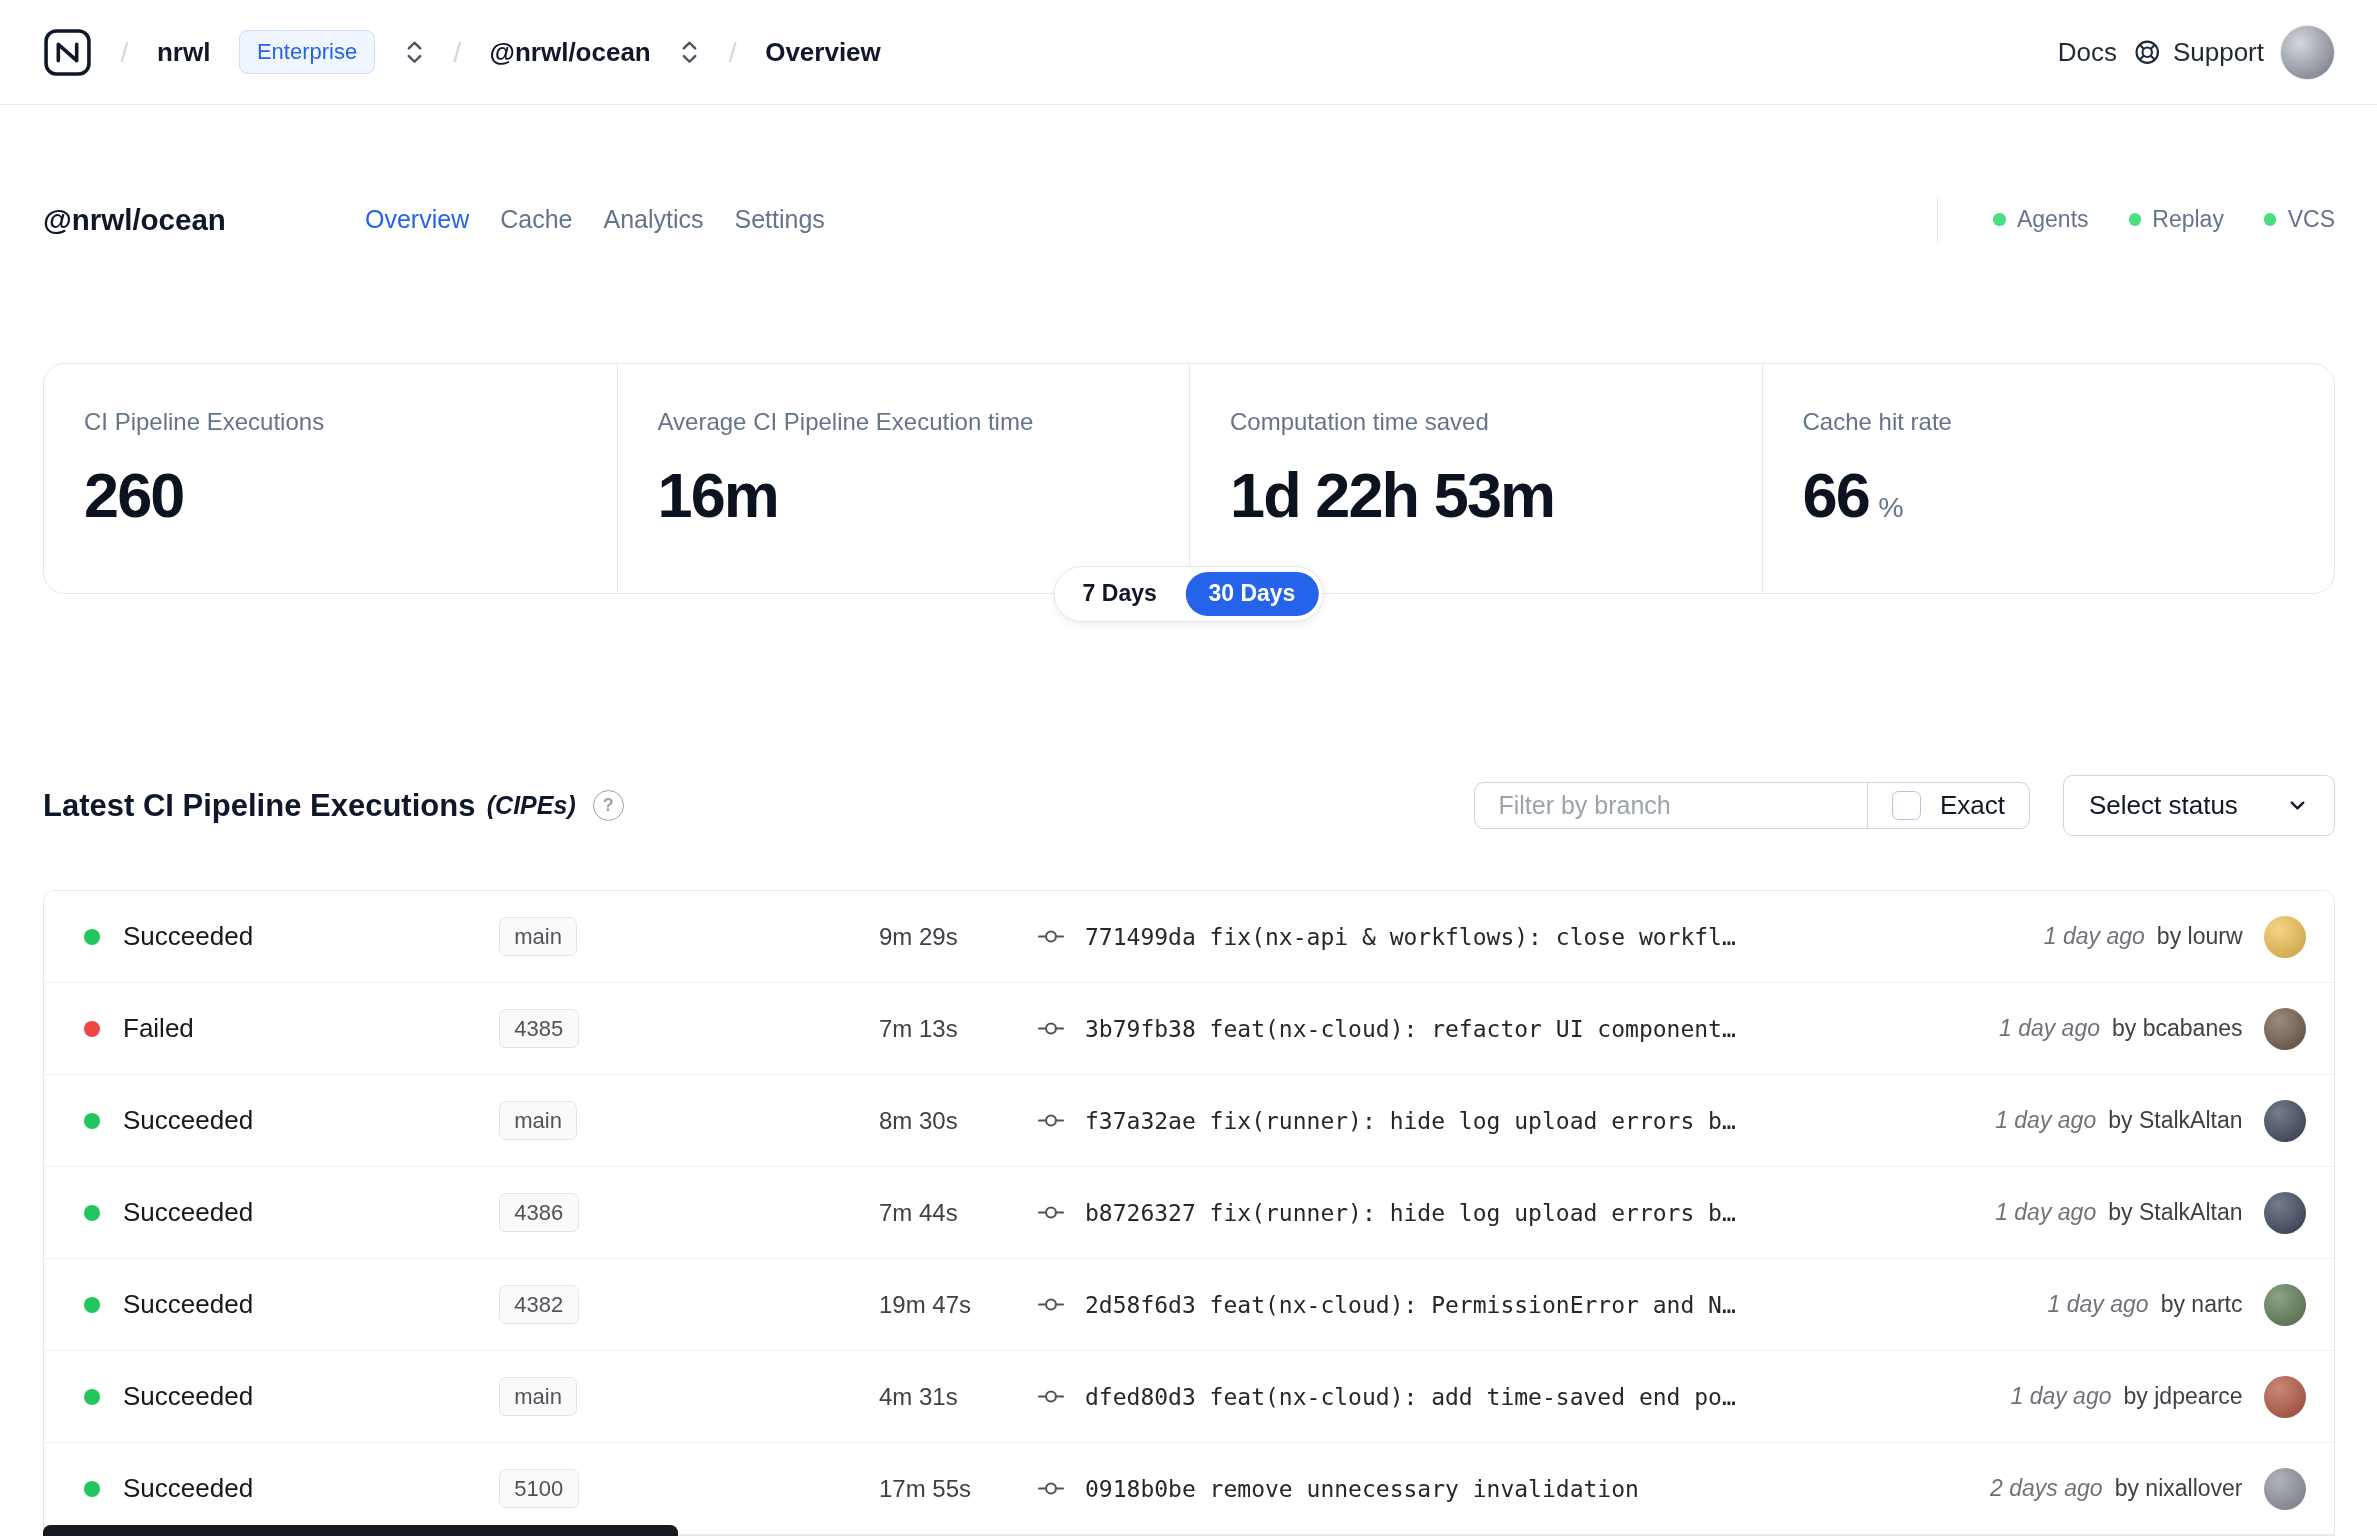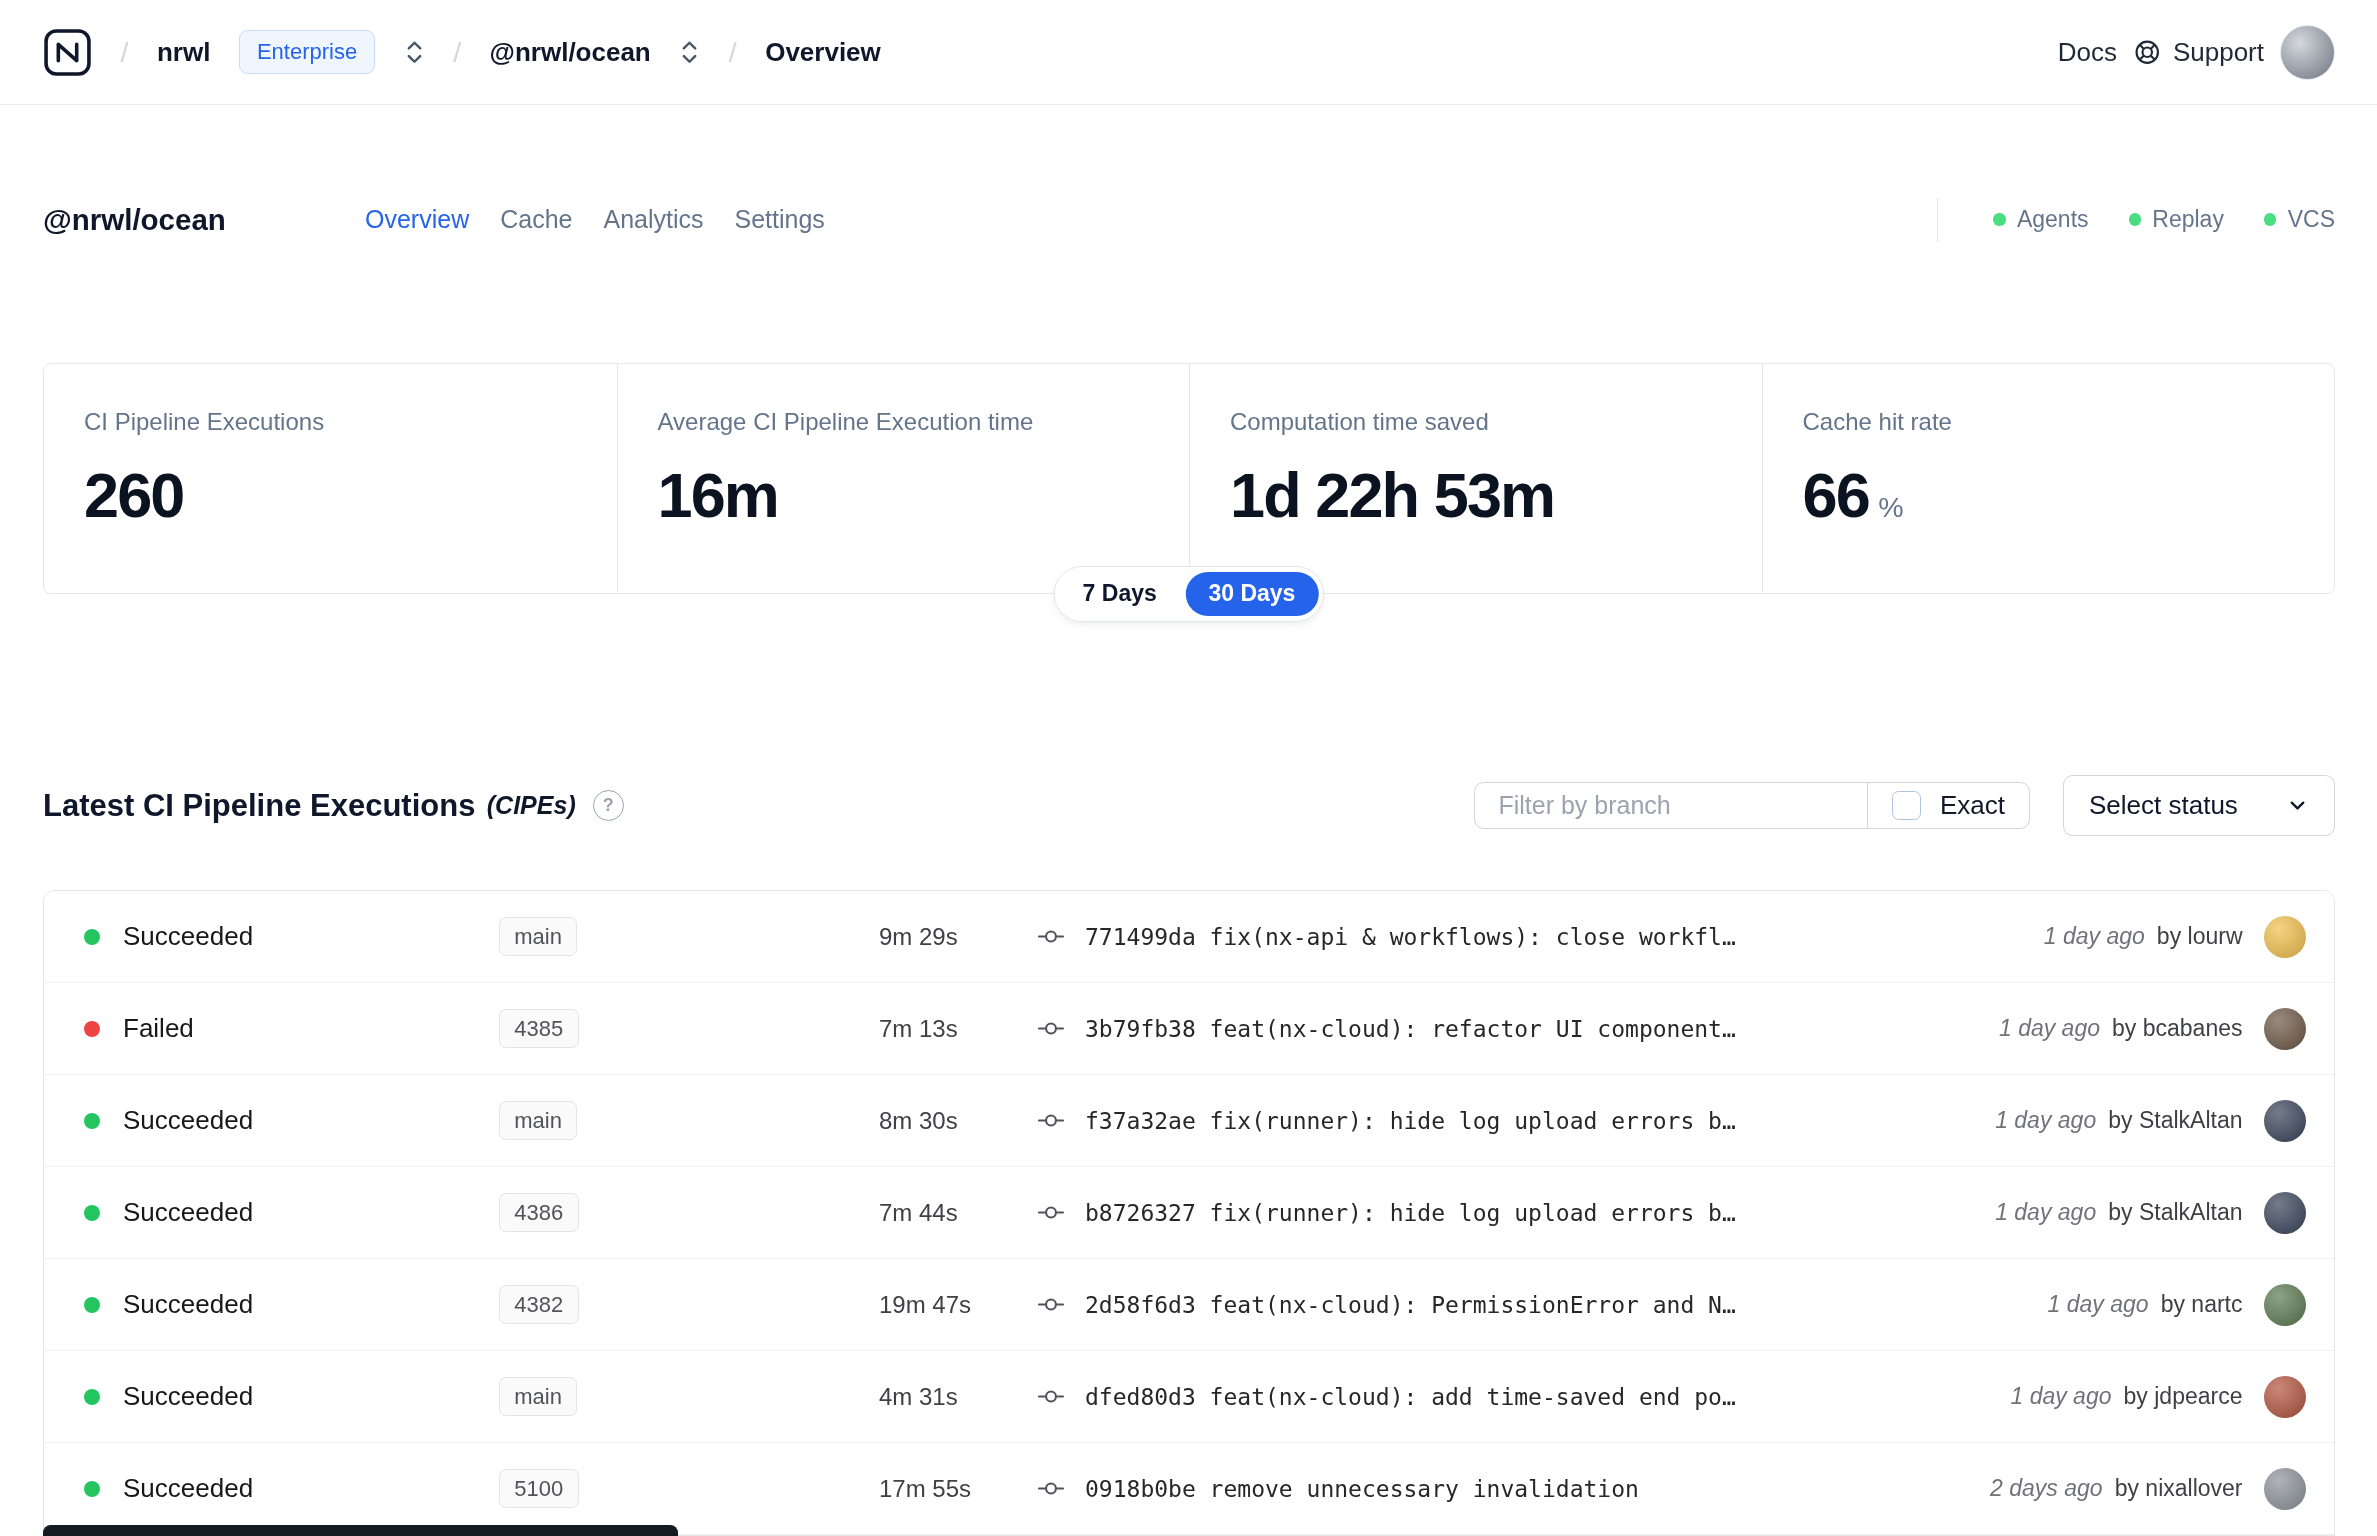--- a/index.html
+++ b/index.html
@@ -28,21 +28,21 @@
   .tab{font-size:25px;color:#64748b;font-weight:500;cursor:pointer;}
   .tab.active{color:var(--accent);}
   .ws-right{margin-left:auto;display:flex;align-items:center;}
   .vdivider{width:1px;height:44px;background:#e5e7eb;margin-right:55px;}
   .status-ind{display:flex;align-items:center;gap:11.4px;font-size:23px;color:#64748b;margin-right:40px;}
   .status-ind:last-child{margin-right:0;}
   .dot-sm{width:12.4px;height:12.4px;border-radius:50%;background:var(--success-soft);}
 
   
   .stats-wrap{position:relative;margin:115px 43px 0;}
-  .stats{display:grid;grid-template-columns:repeat(4,1fr);border:1px solid #e5e7eb;border-radius:8px;background:#fff;min-height:229px;}
+  .stats{display:grid;grid-template-columns:repeat(4,1fr);border:1px solid #e5e7eb;border-radius:22px;background:#fff;min-height:229px;}
   .card{padding:44px 40px 48px;}
   .card + .card{border-left:1px solid #e5e7eb;}
   .card-label{font-size:24px;color:#64748b;}
   .card-value{margin-top:21px;font-size:63px;font-weight:700;letter-spacing:-1.9px;color:#0b1220;line-height:76px;display:flex;align-items:baseline;gap:9.5px;}
   .card-suffix{font-size:28.5px;font-weight:400;color:#64748b;letter-spacing:0;}
   .range-toggle{position:absolute;left:50%;transform:translateX(-50%);bottom:-27.6px;display:flex;gap:5.7px;background:#fff;border:1px solid #e5e7eb;border-radius:950px;padding:4.8px;box-shadow:0 2.9px 7.6px rgba(15,23,42,.07);}
   .range-btn{font-size:23px;font-weight:600;color:#0f172a;padding:8.6px 23px;border-radius:950px;background:transparent;border:none;font-family:inherit;cursor:pointer;white-space:nowrap;}
   .range-btn.active{background:var(--accent);color:#fff;}
 
   

